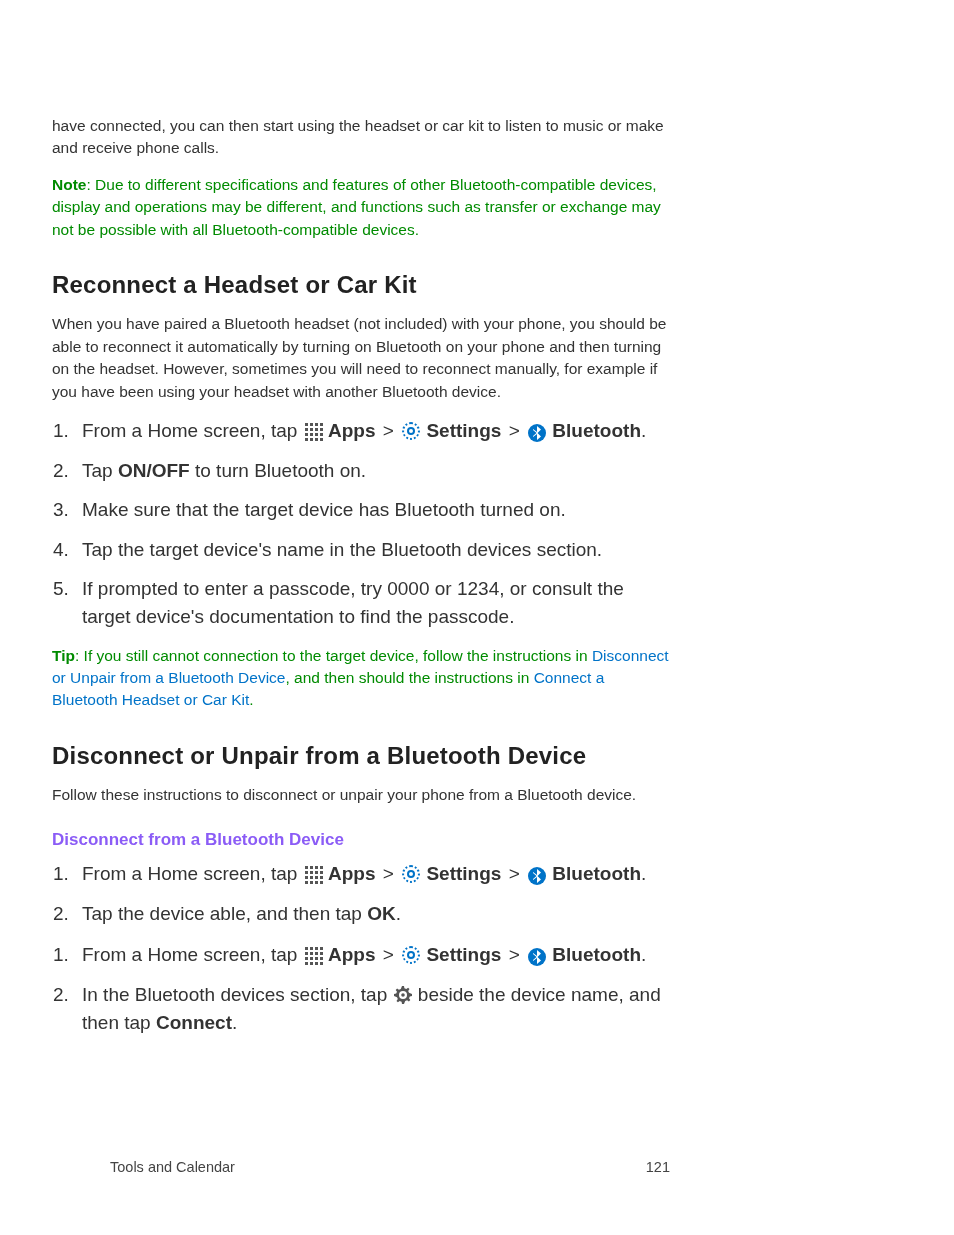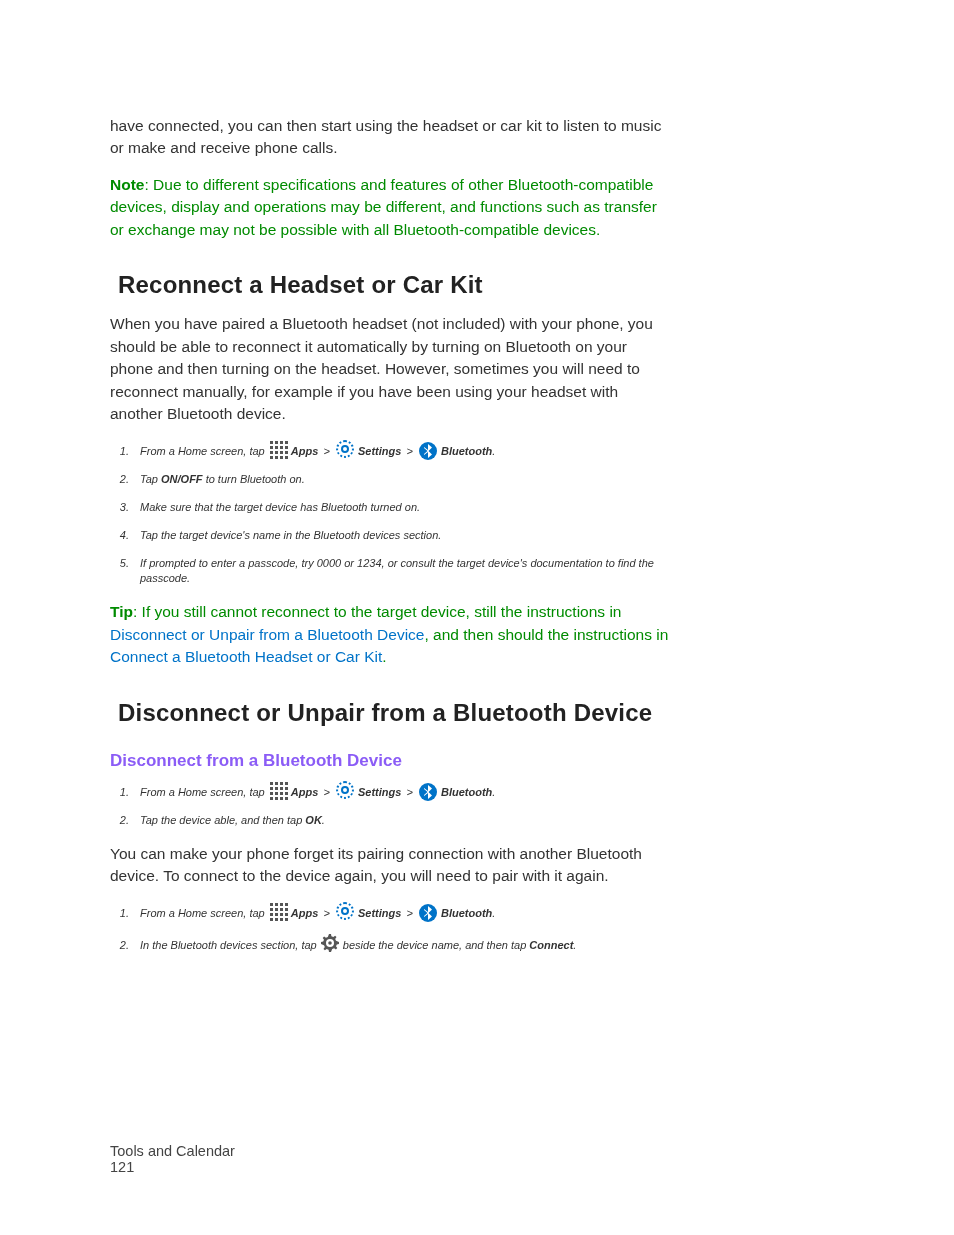--- a/index.html
+++ b/index.html
@@ -6,62 +6,61 @@
     margin: 0;
     padding: 0;
     background: #fff;
     font-family: Arial, Helvetica, sans-serif;
     color: #333;
   }
   .page {
     width: 780px;
     min-height: 1235px;
     box-sizing: border-box;
-    padding: 115px 110px 60px 110px;
+    padding: 115px 110px 60px 52px;
     position: relative;
   }
   p { font-size: 15.5px; line-height: 1.45; margin: 0 0 14px 0; }
   .callout { color: #008b00; }
   .callout .label { font-weight: bold; }
   .link { color: #0073c8; }
   h2 {
     font-family: "Arial Black", Arial, sans-serif;
     font-weight: 900;
     font-size: 24px;
     letter-spacing: 0.2px;
-    margin: 30px 0 14px 8px;
+    margin: 30px 0 14px 0;
     color: #222;
   }
   h3 {
     font-family: "Arial Black", Arial, sans-serif;
     font-weight: 900;
     font-size: 17px;
     margin: 24px 0 10px 0;
     color: #8b5cf6;
   }
   ol {
     padding-left: 22px;
     margin: 0 0 14px 0;
-    font-size: 11px;
+    font-size: 19px;
     line-height: 1.45;
-    font-style: italic;
   }
   ol li { padding-left: 8px; margin-bottom: 12px; }
   .b { font-weight: bold; }
   .sep { margin: 0 2px; font-weight: normal; }
   .inline-icon {
     display: inline-block;
     vertical-align: -3px;
     margin: 0 1px;
   }
   .footer {
     position: absolute;
     left: 110px; right: 110px; bottom: 60px;
     display: flex; justify-content: space-between;
-    font-size: 14.5px; color: #444; flex-direction: column;
+    font-size: 14.5px; color: #444;
   }
   
   .icon-apps {
     width: 18px; height: 18px; position: relative;
   }
   .icon-apps span {
     position: absolute; width:3px; height:3px; background:#555;
   }
   
   .icon-settings {
@@ -113,25 +112,26 @@
     </li>
     <li>
       <span>Tap </span><span class="b">ON/OFF</span><span> to turn Bluetooth on.</span>
     </li>
     <li>Make sure that the target device has Bluetooth turned on.</li>
     <li>Tap the target device's name in the Bluetooth devices section.</li>
     <li>If prompted to enter a passcode, try 0000 or 1234, or consult the target device's documentation to find the passcode.</li>
   </ol>
 
   <p class="callout">
-    <span class="label">Tip</span><span>: If you still cannot reconnect to the target device, still the instructions in </span><span class="link">Disconnect or Unpair from a Bluetooth Device</span><span>, and then should the instructions in </span><span class="link">Connect a Bluetooth Headset or Car Kit</span><span>.</span>
+    <span class="label">Tip</span><span>: If you still cannot connection to the target device, follow the instructions in </span><span class="link">Disconnect or Unpair from a Bluetooth Device</span><span>, and then should the instructions in </span><span class="link">Connect a Bluetooth Headset or Car Kit</span><span>.</span>
   </p>
 
   <h2>Disconnect or Unpair from a Bluetooth Device</h2>
 
+  <p>Follow these instructions to disconnect or unpair your phone from a Bluetooth device.</p>
 
   <h3>Disconnect from a Bluetooth Device</h3>
 
 
   <ol>
     <li>
       <span>From a Home screen, tap </span><span class="inline-icon icon-apps"><span style="top:1px;left:1px"></span><span style="top:1px;left:6px"></span><span style="top:1px;left:11px"></span><span style="top:1px;left:16px"></span><span style="top:6px;left:1px"></span><span style="top:6px;left:6px"></span><span style="top:6px;left:11px"></span><span style="top:6px;left:16px"></span><span style="top:11px;left:1px"></span><span style="top:11px;left:6px"></span><span style="top:11px;left:11px"></span><span style="top:11px;left:16px"></span><span style="top:16px;left:1px"></span><span style="top:16px;left:6px"></span><span style="top:16px;left:11px"></span><span style="top:16px;left:16px"></span></span>
       <span class="b">Apps</span>
       <span class="sep">&gt;</span>
       <span class="inline-icon icon-settings"></span>
@@ -143,21 +143,20 @@
           </svg>
         </span>
       <span class="b">Bluetooth</span><span>.</span>
     </li>
     <li>
       <span>Tap the device able, and then tap </span><span class="b">OK</span><span>.</span>
     </li>
   </ol>
 
 
-  <p>You can make your phone forget its pairing connection with another Bluetooth device. To connect to the device again, you will need to pair with it again.</p>
 
   <ol>
     <li>
       <span>From a Home screen, tap </span><span class="inline-icon icon-apps"><span style="top:1px;left:1px"></span><span style="top:1px;left:6px"></span><span style="top:1px;left:11px"></span><span style="top:1px;left:16px"></span><span style="top:6px;left:1px"></span><span style="top:6px;left:6px"></span><span style="top:6px;left:11px"></span><span style="top:6px;left:16px"></span><span style="top:11px;left:1px"></span><span style="top:11px;left:6px"></span><span style="top:11px;left:11px"></span><span style="top:11px;left:16px"></span><span style="top:16px;left:1px"></span><span style="top:16px;left:6px"></span><span style="top:16px;left:11px"></span><span style="top:16px;left:16px"></span></span>
       <span class="b">Apps</span>
       <span class="sep">&gt;</span>
       <span class="inline-icon icon-settings"></span>
       <span class="b">Settings</span>
       <span class="sep">&gt;</span>
       <span class="inline-icon icon-bt">

